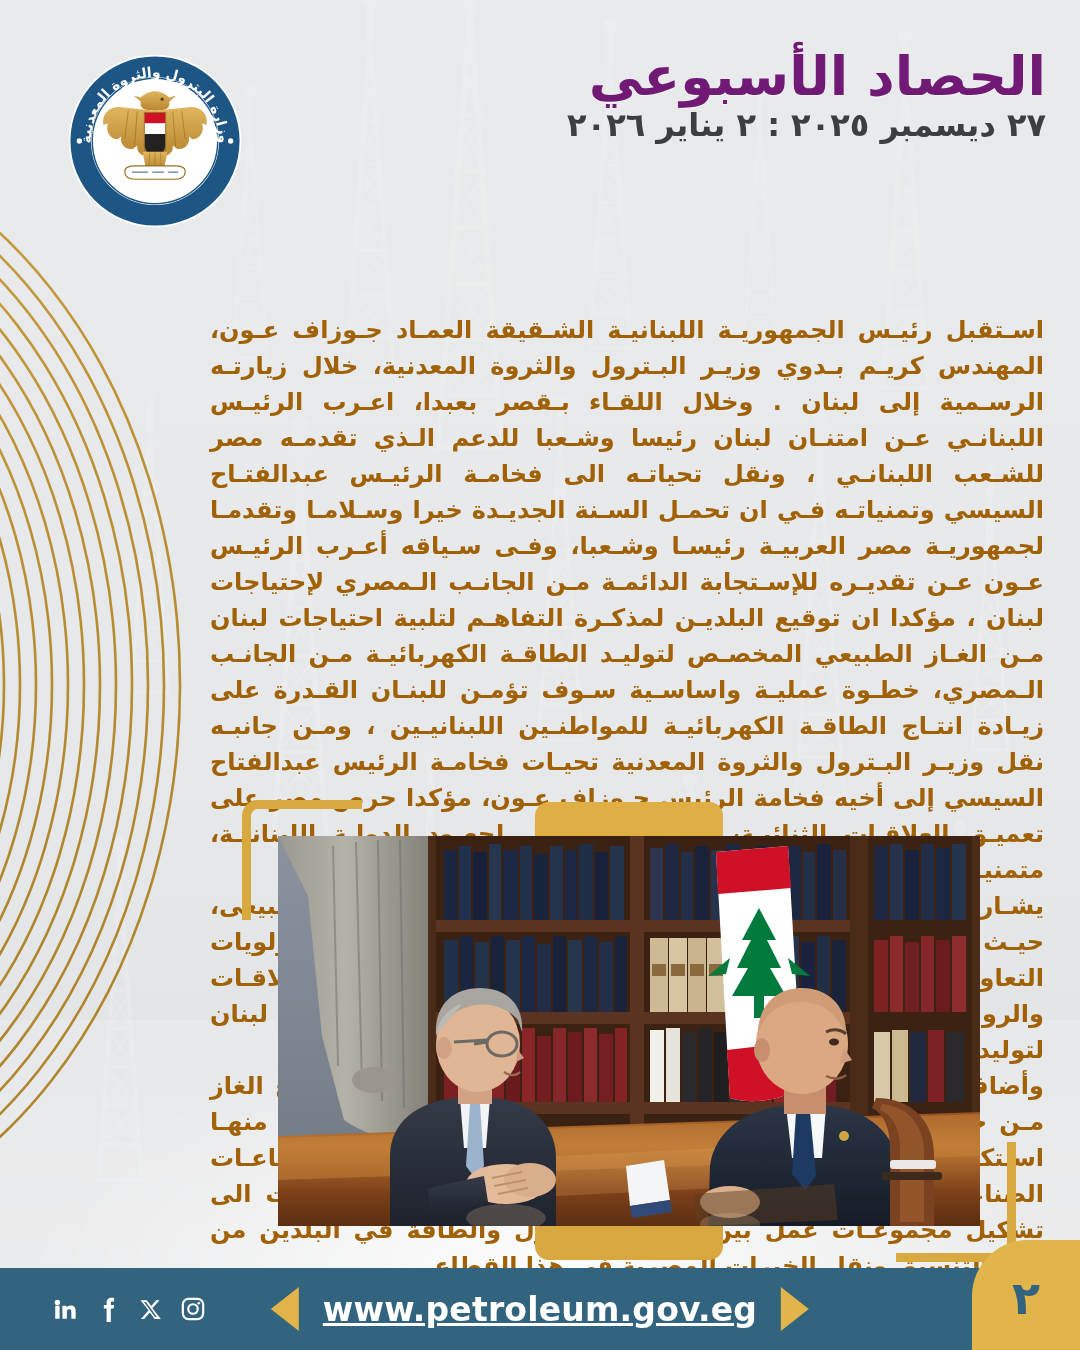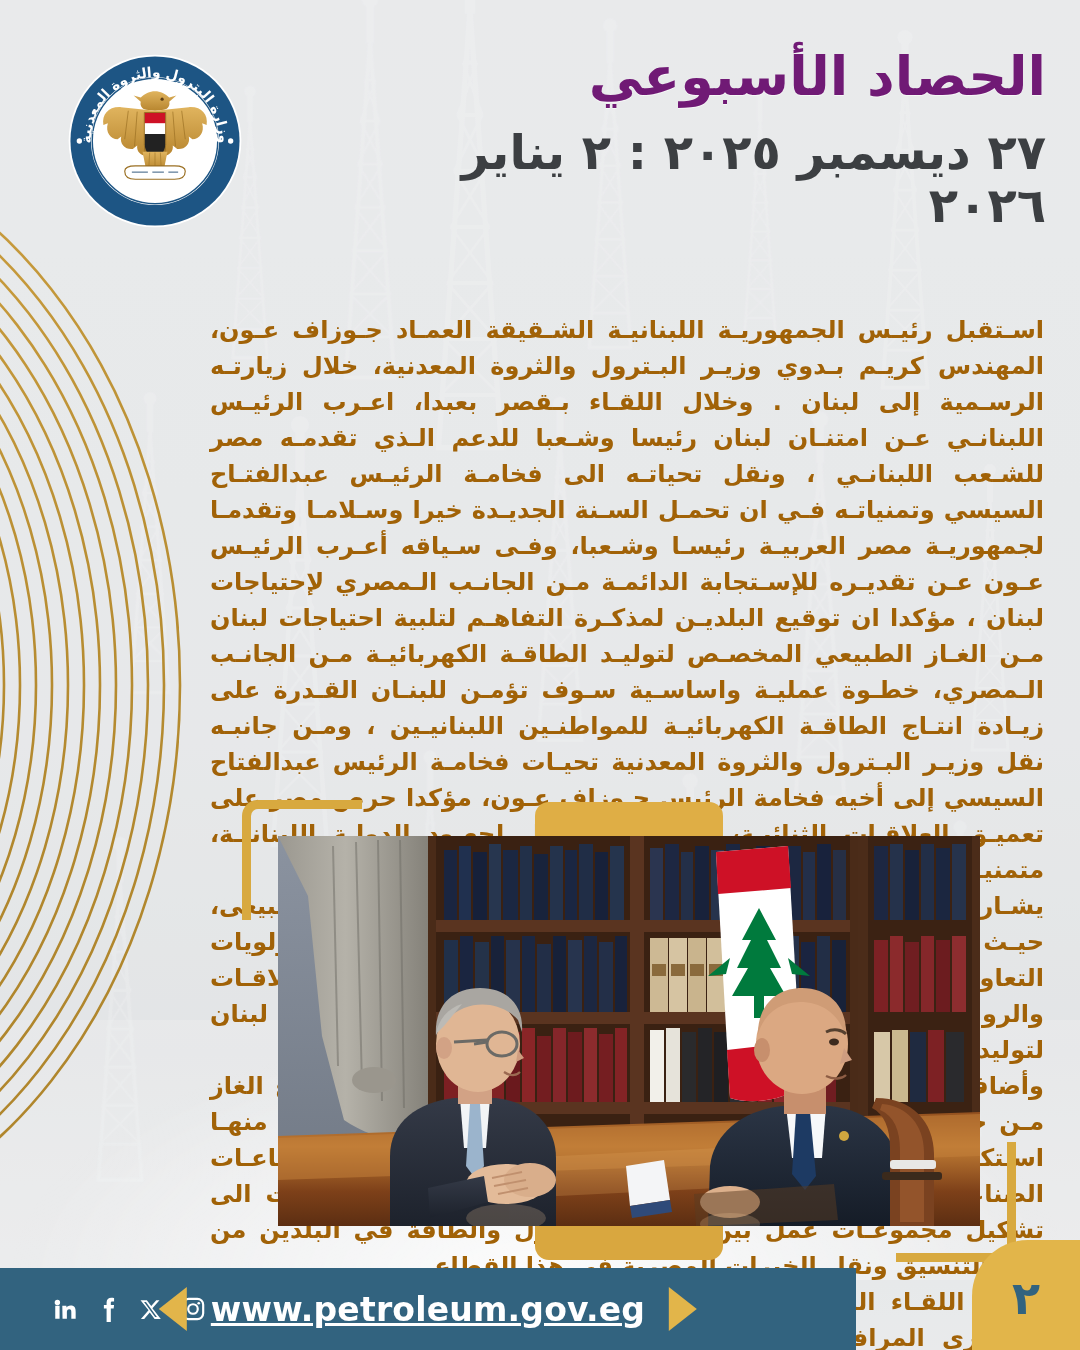--- a/index.html
+++ b/index.html
@@ -49,22 +49,22 @@
     position:absolute; right:34px; top:48px;
     width:700px;
     text-align:right;
   }
   .kicker{
     font-size:54px; font-weight:bold; letter-spacing:-1px;
     color:#701a75; line-height:1.06;
     text-shadow:0 1px 0 rgba(255,255,255,.6);
   }
   .daterange{
-    margin-top:21px;
-    font-size:48px; font-weight:bold;
+    margin-top:3px;
+    font-size:32px; font-weight:bold;
     color:#3c3f42; line-height:1.1;
   }
 
   .headline{
     position:absolute; right:34px; top:212px;
     width:830px;
     text-align:right;
     font-size:33px; font-weight:bold;
     color:#2e5871; line-height:1.42;
     letter-spacing:-.3px;
@@ -109,21 +109,21 @@
   }
   .tab-bottom{
     position:absolute; left:50%; transform:translateX(-50%);
     bottom:-34px; width:188px; height:40px;
     background:#d9a73f; border-radius:0 0 14px 14px;
   }
 
   
   .footer{
     position:absolute; left:0; bottom:0;
-    width:856px; height:82px;
+    width:1080px; height:82px;
     background:#32637f;
   }
   .socials{
     position:absolute; right:auto; left:52px; top:50%;
     transform:translateY(-50%);
     display:flex; align-items:center; gap:17px;
     direction:ltr;
   }
   .socials svg{ display:block; }
 

